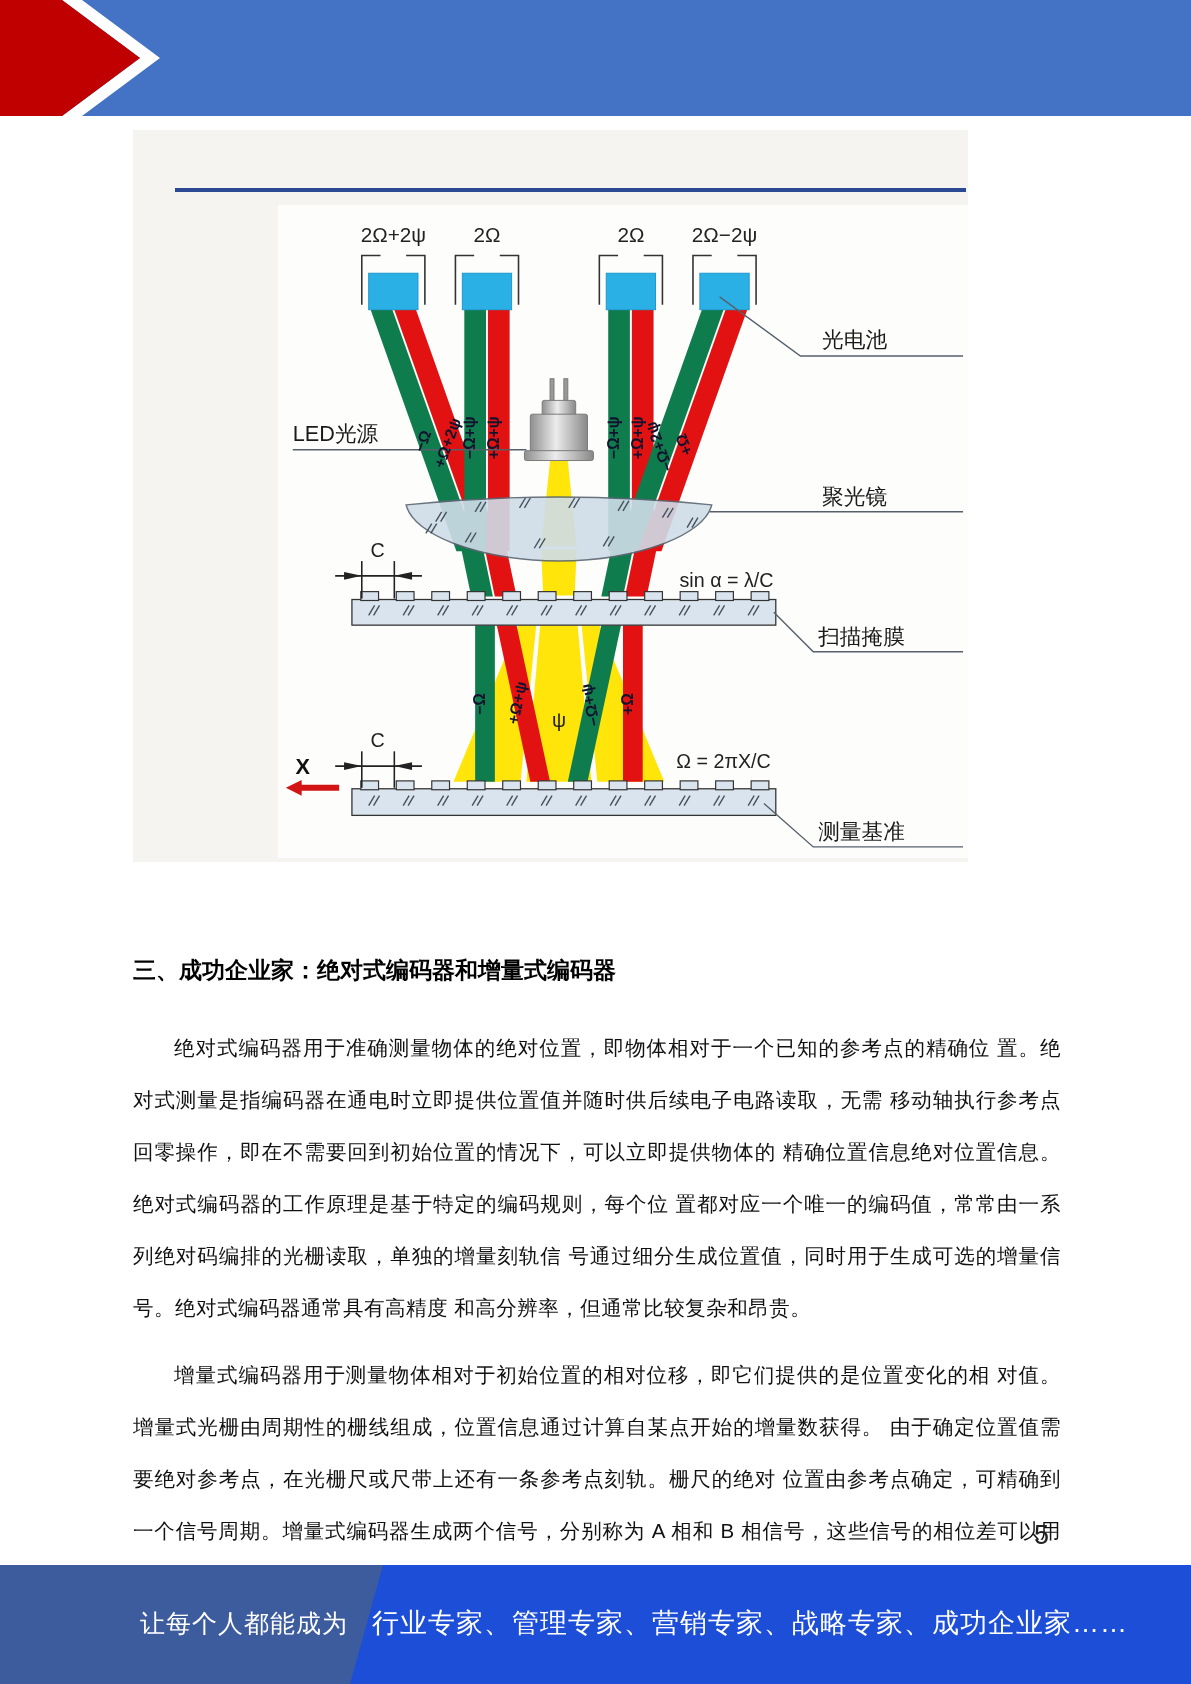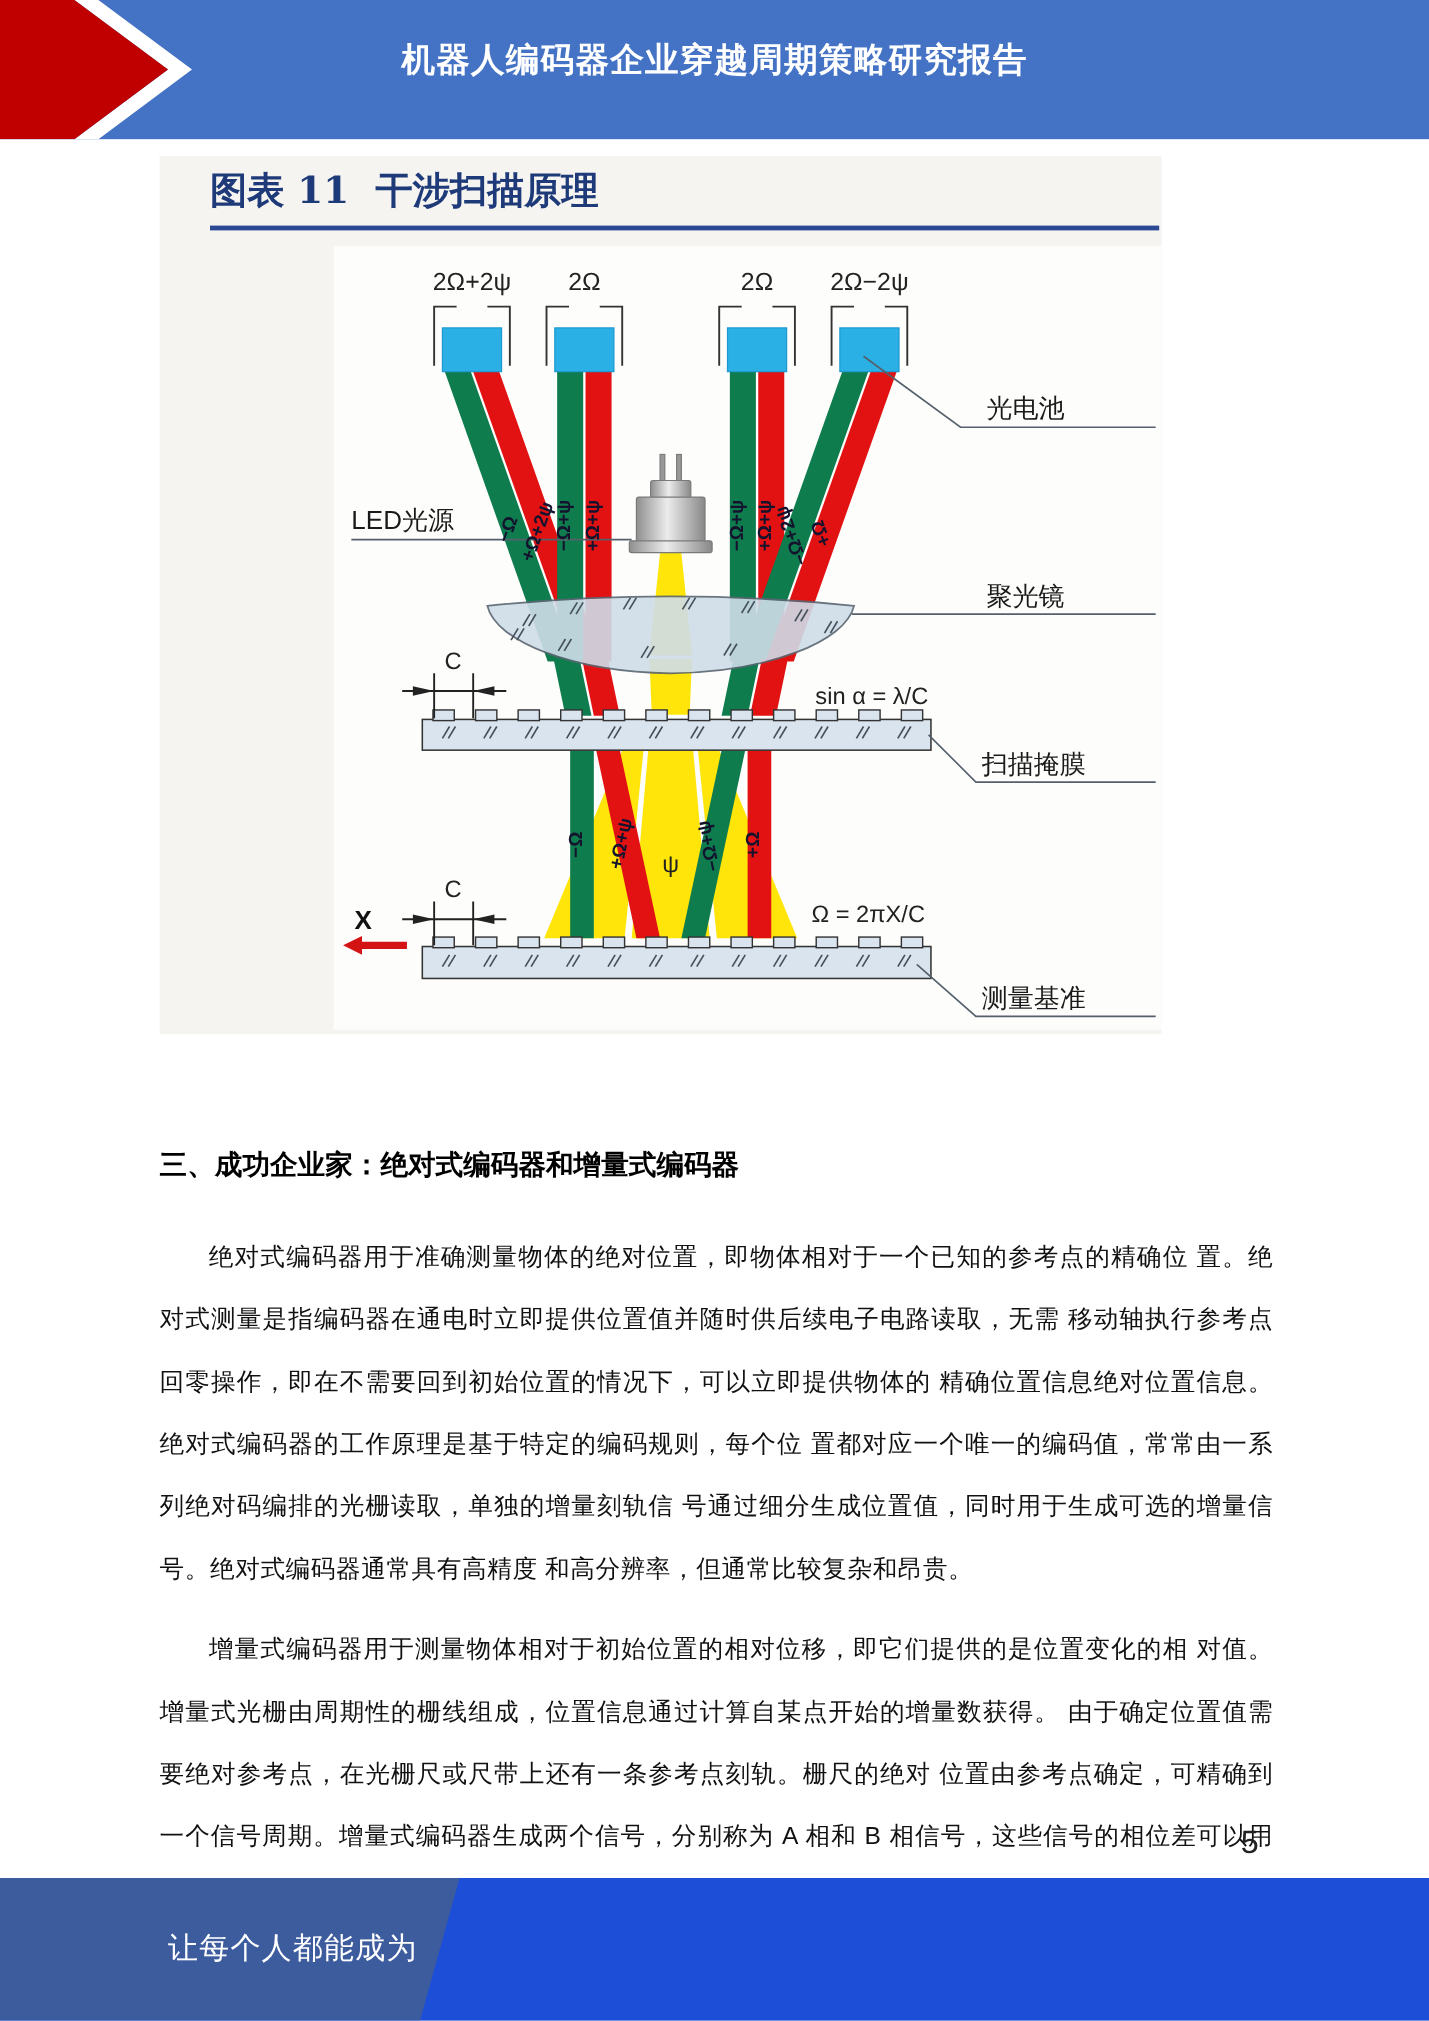--- a/index.html
+++ b/index.html
@@ -51,28 +51,23 @@
   .footer-right-text{position:absolute;left:372px;top:40px;color:#fff;font-size:27px;letter-spacing:1px;}
 </style>
 </head>
 <body>
 
 <div class="header">
   <svg class="header-arrow" width="200" height="116" viewBox="0 0 200 116">
     <polygon points="62,0 82,0 160,58 82,116 62,116 140,58" fill="#ffffff"></polygon>
     <polygon points="0,0 62,0 140,58 62,116 0,116" fill="#c00000"></polygon>
   </svg>
-  <div class="header-title">机器人编码器企业穿越周期策略研究报告</div>
 </div>
 
 <div class="figure">
-  <div class="figure-caption">
-    <span>图表 11</span>
-    <span>干涉扫描原理</span>
-  </div>
   <div class="figure-rule"></div>
 
   <div class="diagram-area">
     <svg width="690" height="653" viewBox="0 0 700 660">
       <defs>
         <g id="hat" stroke="#44505c" stroke-width="1.4">
           <line x1="0" y1="10" x2="6" y2="0"></line>
             <line x1="5" y1="10" x2="11" y2="0"></line>
         </g>
         <rect id="tooth" width="18" height="9" class="glass" stroke="#333" stroke-width="1.2"></rect>
@@ -278,13 +273,14 @@
 <div class="section-heading">三、成功企业家：绝对式编码器和增量式编码器</div>
 
 <p class="body-par par1">绝对式编码器用于准确测量物体的绝对位置，即物体相对于一个已知的参考点的精确位 置。绝对式测量是指编码器在通电时立即提供位置值并随时供后续电子电路读取，无需 移动轴执行参考点回零操作，即在不需要回到初始位置的情况下，可以立即提供物体的 精确位置信息绝对位置信息。绝对式编码器的工作原理是基于特定的编码规则，每个位 置都对应一个唯一的编码值，常常由一系列绝对码编排的光栅读取，单独的增量刻轨信 号通过细分生成位置值，同时用于生成可选的增量信号。绝对式编码器通常具有高精度 和高分辨率，但通常比较复杂和昂贵。</p>
 <p class="body-par par2">增量式编码器用于测量物体相对于初始位置的相对位移，即它们提供的是位置变化的相 对值。增量式光栅由周期性的栅线组成，位置信息通过计算自某点开始的增量数获得。 由于确定位置值需要绝对参考点，在光栅尺或尺带上还有一条参考点刻轨。栅尺的绝对 位置由参考点确定，可精确到一个信号周期。增量式编码器生成两个信号，分别称为 A 相和 B 相信号，这些信号的相位差可以用来确定方向和位移的变化。增量式编码器的输 出信号是周期性的，通常称为脉冲，它</p>
 
 <div class="page-number">5</div>
 
 <div class="footer">
   <div class="footer-blue"></div>
   <span class="footer-left-text">让每个人都能成为</span>
+  <span class="footer-right-text">行业专家、管理专家、营销专家、战略专家、成功企业家……</span>
 </div>
 
 </body></html>

